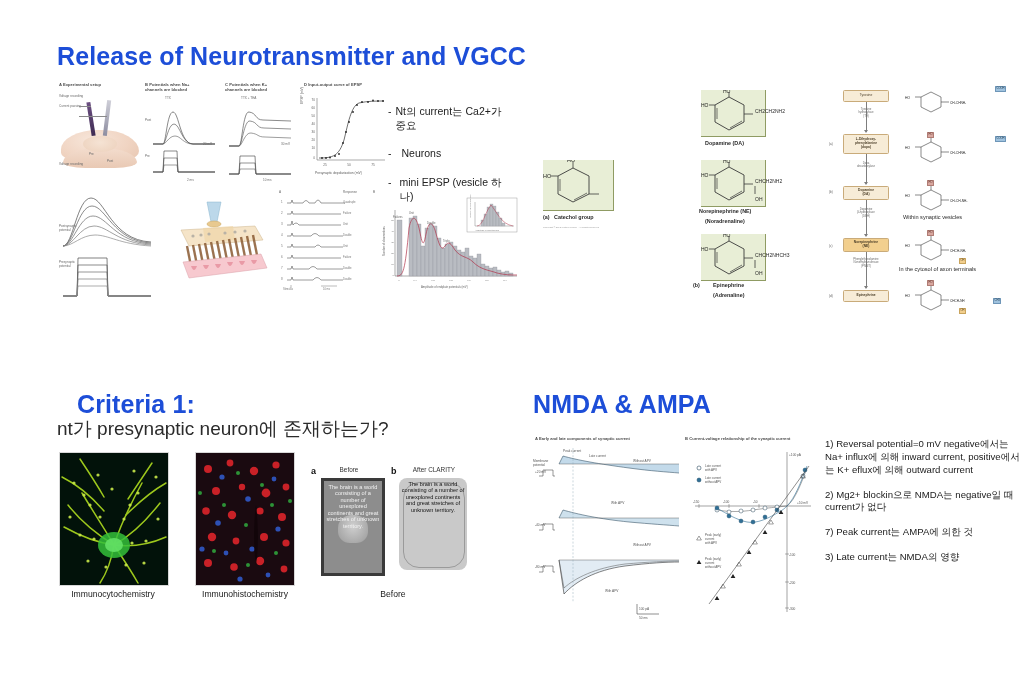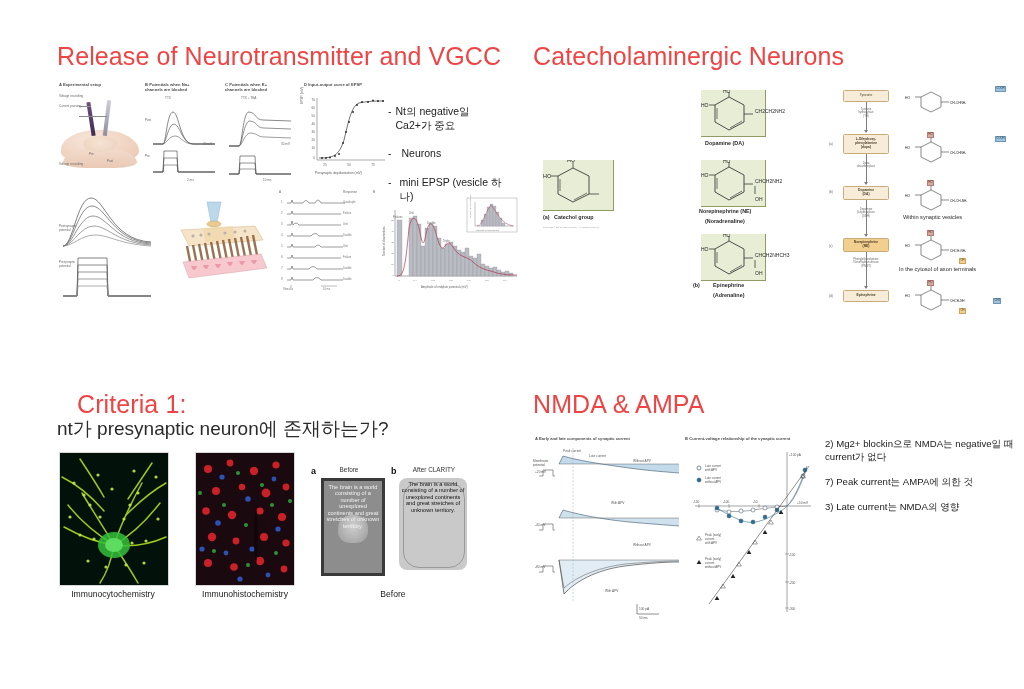--- a/index.html
+++ b/index.html
@@ -3,21 +3,21 @@
 <meta charset="utf-8">
 <style>
   html,body{margin:0;padding:0;}
   body{
     width:1024px;height:689px;background:#ffffff;
     font-family:"Liberation Sans",sans-serif;color:#1a1a1a;
     overflow:hidden;position:relative;
   }
   .slide{position:absolute;}
   .slide-title{
-    font-size:25px;font-weight:400;color:#ef4444;letter-spacing:.1px;
+    font-size:25px;font-weight:700;color:#1d4ed8;letter-spacing:.1px;
     line-height:1.12;white-space:pre-line;
   }
   .slide-subtitle{font-size:19px;font-weight:400;color:#2b2b2b;line-height:1.25;}
 
   
   .fig{position:relative;}
   .panel-hdr{font-size:4.1px;color:#4a4a4a;font-weight:700;letter-spacing:.02px;line-height:1.25;}
   .tiny2{font-size:3.1px;color:#6a6a6a;line-height:1.3;}
   .axlab{font-size:3.3px;color:#5b5b5b;}
 
@@ -378,35 +378,34 @@
       </g>
       <path d="M106,32 C112,32 114,18 120,11 C126,18 130,30 142,32" fill="none" stroke="#b0344a" stroke-width=".5"></path>
       <text x="100" y="24" font-size="2.2" fill="#777" transform="rotate(-90 100 24)" font-family="Liberation Sans,sans-serif">Number of observations</text>
       <text x="104" y="37" font-size="2.1" fill="#777" font-family="Liberation Sans,sans-serif">Amplitude of spontaneous</text>
     </svg>
   </div>
 
   <div class="bulletbox">
     <div class="bullet">
       <span class="dash">-</span>
-      <span class="btxt">Nt의 negative일 Ca2+가 중요</span>
+      <span class="btxt">Nt의 current는 Ca2+가 중요</span>
     </div>
     <div class="bullet">
       <span class="dash">-</span>
       <span class="btxt" style="margin-left:6px;">Neurons</span>
     </div>
     <div class="bullet">
       <span class="dash">-</span>
       <span class="btxt" style="margin-left:4px;">mini EPSP (vesicle 하나)</span>
     </div>
   </div>
 </div>
 
 <div class="slide" id="slide2">
-  <div class="slide-title" id="s2-title">Catecholaminergic Neurons</div>
 
   <div class="chembox" style="left:10px;top:118px;width:70px;height:50px;">
     <svg width="70" height="50" viewBox="0 0 70 50">
       <polygon points="30,8 46,16 46,34 30,42 15,34 15,16" fill="none" stroke="#3a3a3a" stroke-width=".9"></polygon>
       <line x1="17" y1="19" x2="17" y2="31" stroke="#3a3a3a" stroke-width=".7"></line>
       <line x1="31" y1="40" x2="44" y2="33" stroke="#3a3a3a" stroke-width=".7"></line>
       <line x1="30" y1="8" x2="30" y2="2" stroke="#3a3a3a" stroke-width=".8"></line>
       <line x1="15" y1="16" x2="8" y2="16" stroke="#3a3a3a" stroke-width=".8"></line>
       <line x1="46" y1="34" x2="56" y2="34" stroke="#3a3a3a" stroke-width=".8"></line>
       <text x="24" y="2" font-size="5.4" fill="#1a1a1a" font-family="Liberation Sans,sans-serif">HO</text>
@@ -809,17 +808,18 @@
     <g fill="#222">
       <polygon points="34,152 31.6,156 36.4,156"></polygon>
         <polygon points="50,130 47.6,134 52.4,134"></polygon>
       <polygon points="66,106 63.6,110 68.4,110"></polygon>
         <polygon points="82,86 79.6,90 84.4,90"></polygon>
       <polygon points="98,66 95.6,70 100.4,70"></polygon>
     </g>
   </svg>
 
   <div class="numlist">
+    <div class="item">1)  Reversal potential=0 mV negative에서는 Na+ influx에 의해 inward current, positive에서는 K+ eflux에 의해 outward current</div>
     <div class="item">2)  Mg2+ blockin으로 NMDA는 negative일 때 current가 없다</div>
     <div class="item">7)  Peak current는 AMPA에 의한 것</div>
     <div class="item">3)  Late current는 NMDA의 영향</div>
   </div>
 </div>
 
 </body></html>

